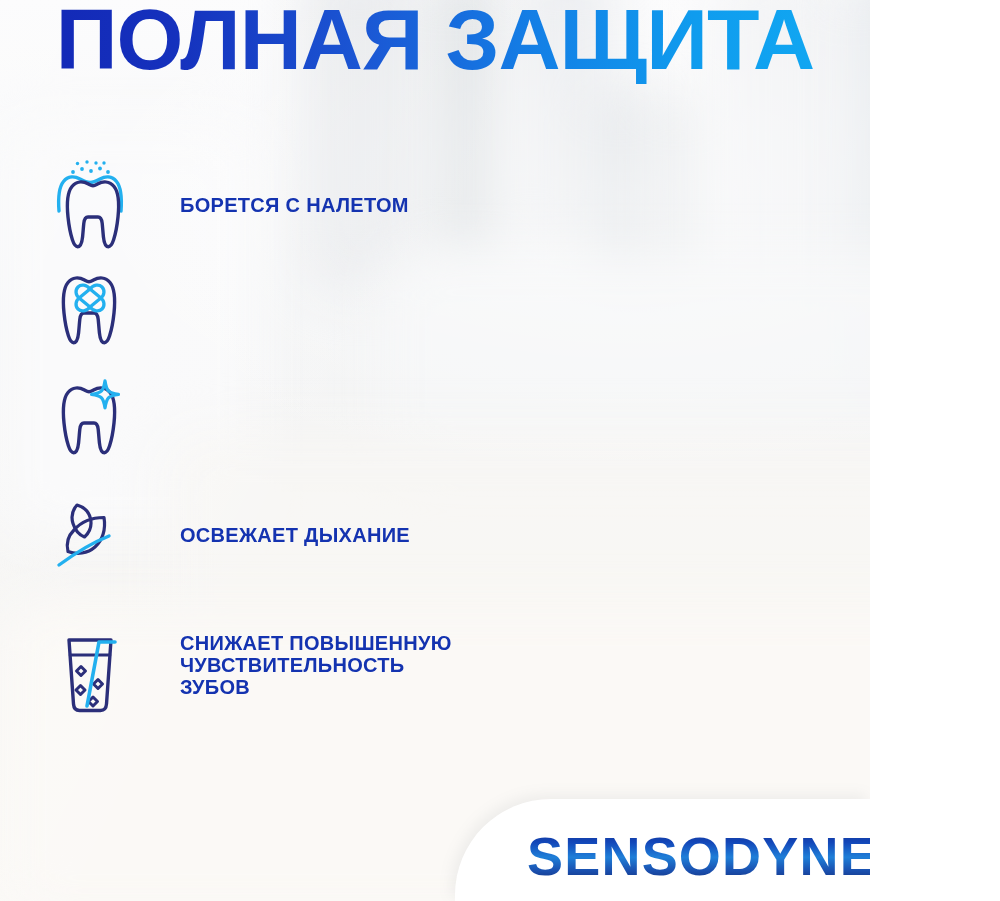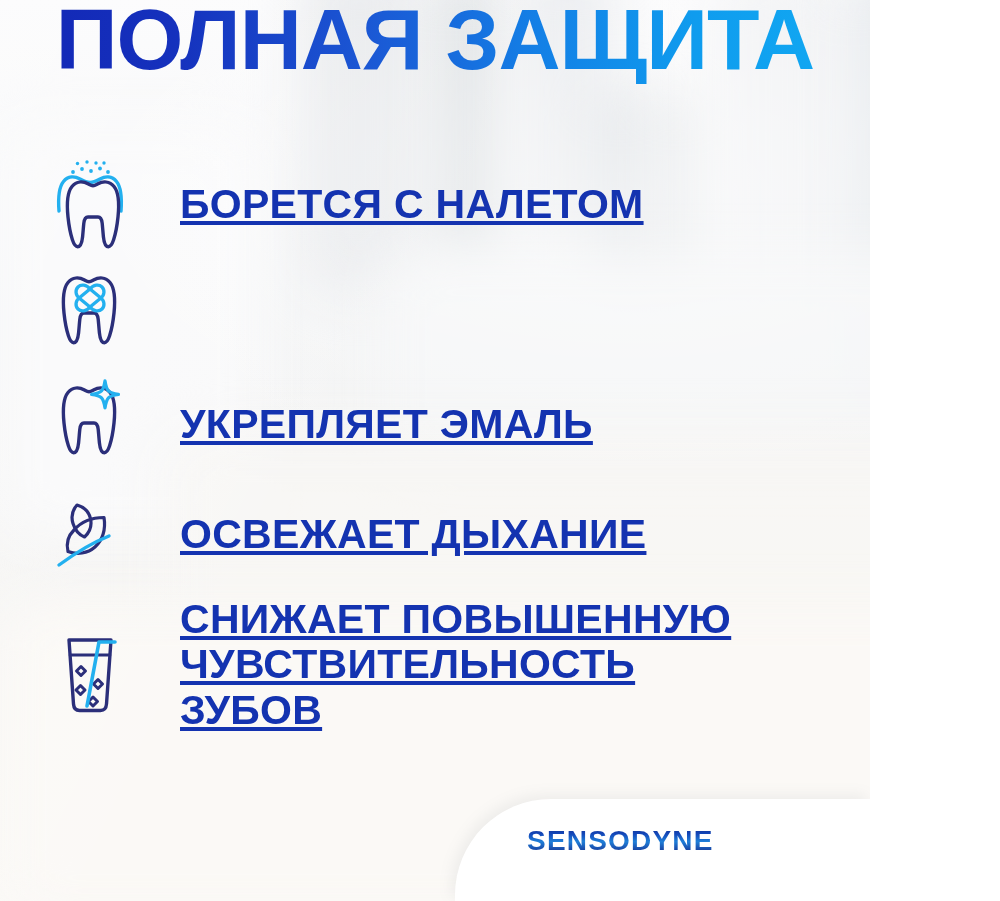--- a/index.html
+++ b/index.html
@@ -79,46 +79,45 @@
   }
   .row .icon-cell {
     width: 180px;
     flex: 0 0 180px;
     display: flex;
     align-items: center;
     justify-content: center;
   }
   .row .label {
     color: #1433b0;
-    font-size: 41px;
+    font-size: 20px;
     font-weight: 700;
     letter-spacing: .3px;
     line-height: 1.12;
     text-transform: uppercase;
-    text-decoration: underline;
   }
   .row.tall { min-height: 150px; }
   .row.tall .label { line-height: 1.1; }
 
   
   .logo-panel {
     position: absolute;
     right: 0;
     bottom: 0;
     width: 415px;
     height: 102px;
     background: #ffffff;
     border-top-left-radius: 96px;
     box-shadow: -4px -4px 14px rgba(120,125,135,.10);
   }
   .logo-wordmark {
     position: absolute;
     left: 72px;
     top: 26px;
-    font-size: 28px;
+    font-size: 54px;
     font-weight: 700;
     letter-spacing: 1.2px;
     background: linear-gradient(180deg, #122a86 0%, #1347b9 28%, #1f7fd8 52%, #1a4fae 74%, #0f2468 100%);
     -webkit-background-clip: text;
     background-clip: text;
     color: transparent;
     -webkit-text-fill-color: transparent;
   }
 </style>
 </head>
@@ -181,23 +180,20 @@
       </div>
     </div>
 
     <div class="row">
       <div class="icon-cell">
         <svg width="78" height="92" viewBox="0 0 78 92" fill="none">
           <path d="M13 44c-1.5-14.5-.5-25 4-30.5 4.5-5.5 11-5.5 16.5-2.4 2 1.1 3 1.7 4.5 1.7s2.5-.6 4.5-1.7c5.5-3.1 12-3.1 16.5 2.4 4.5 5.5 5.5 16 4 30.5-.9 8.7-2.6 17.2-4.4 22.8-1.3 4-3 6.9-5.2 6.9-3.2 0-4.4-4.3-5-10-.5-4.8-.8-9.6-1.2-13.3-.4-3.8-1.9-6.4-4.2-6.4h-10c-2.3 0-3.8 2.6-4.2 6.4-.4 3.7-.7 8.5-1.2 13.3-.6 5.7-1.8 10-5 10-2.2 0-3.9-2.9-5.2-6.9C15.6 61.2 13.9 52.7 13 44Z" stroke="#2b2f7a" stroke-width="3.4" fill="none" stroke-linejoin="round"></path>
           <path d="M54 2c1.6 10.2 3.2 11.8 13.4 13.4C57.2 17 55.6 18.6 54 28.8 52.4 18.6 50.8 17 40.6 15.4 50.8 13.8 52.4 12.2 54 2Z" fill="none" stroke="#23b0ef" stroke-width="3.3" stroke-linejoin="round"></path>
         </svg>
       </div>
-      <div class="label">
-        <div>УКРЕПЛЯЕТ ЭМАЛЬ</div>
-      </div>
     </div>
 
     <div class="row">
       <div class="icon-cell">
         <svg width="86" height="76" viewBox="0 0 86 76" fill="none">
           <path d="M30 8c7 2 12 7 13.5 13.5 1.5 7-1 14-6 18.5-5-2-9.5-7-11.5-13.5C24 20 25.5 13 30 8Z" stroke="#2b2f7a" stroke-width="3.2" fill="none" stroke-linejoin="round"></path>
           <path d="M27 33c7-8 18-12.5 30-12.5 2 12-1.5 23-9 29.5-7.5 6.5-18 8-27 4.5-2-8 0-15.5 6-21.5Z" stroke="#2b2f7a" stroke-width="3.2" fill="none" stroke-linejoin="round"></path>
           <path d="M12 68C27 57 42 47 62 39" stroke="#23b0ef" stroke-width="3.4" fill="none" stroke-linecap="round"></path>
         </svg>
       </div>

